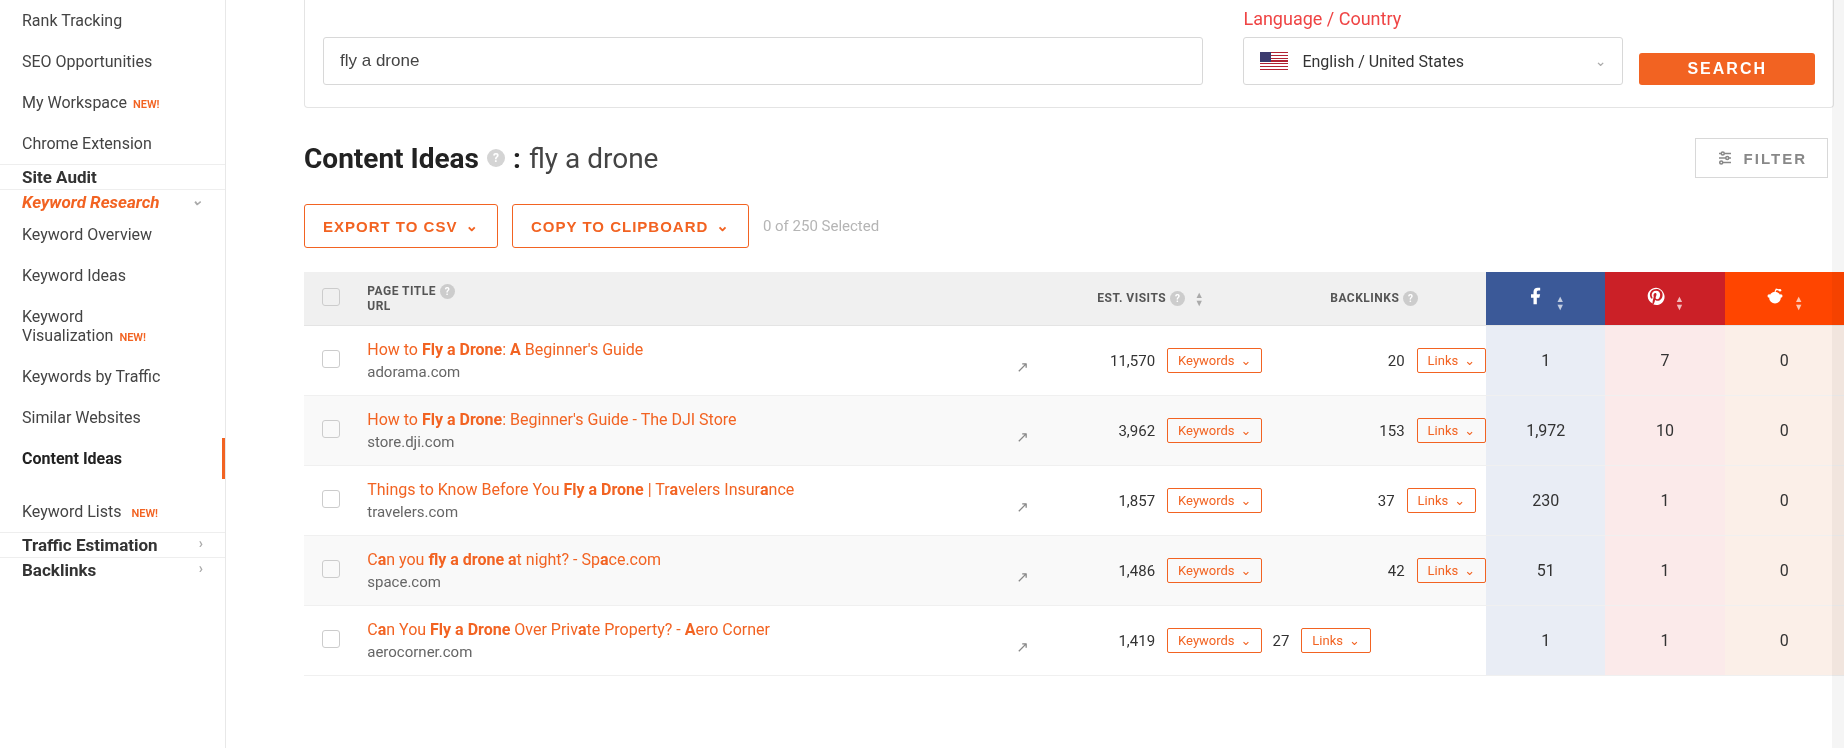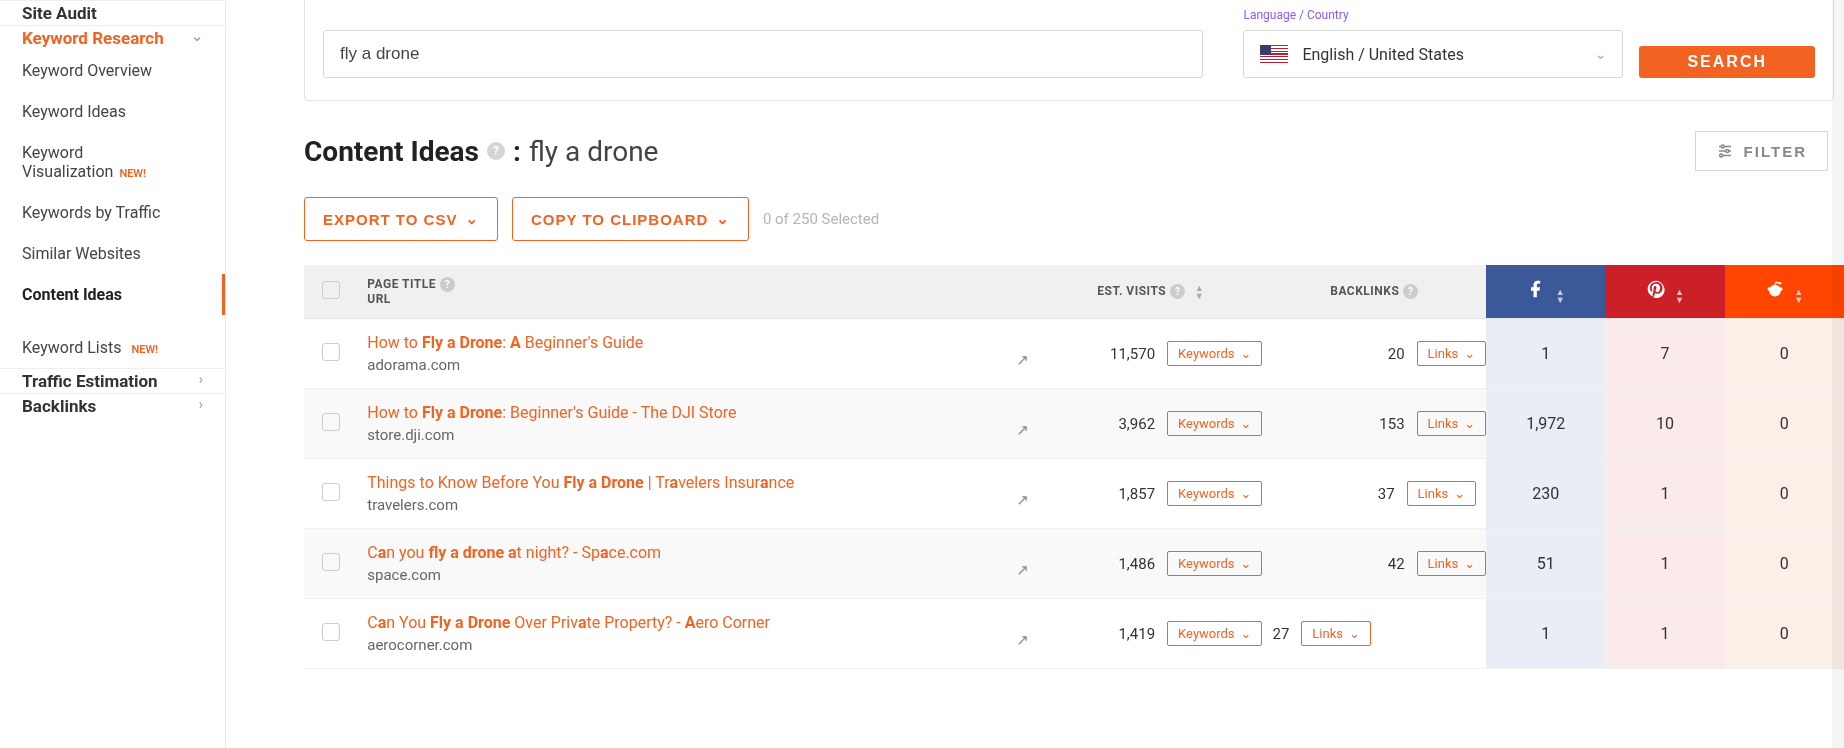--- a/index.html
+++ b/index.html
@@ -1,31 +1,31 @@
 <!DOCTYPE html>
 <html><head>
 <meta charset="utf-8">
 <style>
 * { box-sizing: border-box; margin: 0; padding: 0; }
 body { font-family: -apple-system, BlinkMacSystemFont, "Segoe UI", Roboto, Arial, sans-serif; background: #f5f5f5; color: #333; }
 .app { display: flex; width: 1844px; height: 748px; background: #fff; position: relative; }
 .sidebar { width: 226px; background: #fff; border-right: 1px solid #e8e8e8; overflow-y: auto; flex-shrink: 0; }
 .sidebar-item { padding: 11px 22px; font-size: 16px; color: #444; cursor: pointer; display: flex; align-items: center; justify-content: space-between; }
 .sidebar-group { padding: 2px 22px; font-size: 17px; font-weight: 700; color: #333; border-top: 1px solid #eee; display: flex; justify-content: space-between; }
-.sidebar-group.active { color: #f26322; }
+.sidebar-group.active { color: #f26322; font-style: italic; }
 .sidebar-item.active { font-weight: 700; color: #222; border-right: 3px solid #f26322; background: #fff; }
 .new-badge { color: #f26322; font-size: 11px; font-weight: 600; margin-left: 6px; }
 .chevron { color: #aaa; font-size: 14px; }
 .main { flex: 1; overflow: auto; background: #fff; padding-left: 18px; }
 .search-bar-wrap { background: #fff; border: 1px solid #e4e4e4; border-top: none; border-radius: 0 0 4px 4px; padding: 8px 18px 22px; margin: 0 10px 0 60px; display: flex; flex-direction: column; gap: 6px; }
 .search-label { font-size: 16px; color: #333; }
 .search-row { display: flex; gap: 16px; align-items: flex-end; }
 .search-col { display: flex; flex-direction: column; gap: 8px; }
 .search-input { height: 48px; border: 1px solid #d8d8d8; border-radius: 3px; padding: 0 16px; font-size: 17px; color: #444; width: 880px; }
-.lang-label { font-size: 12px; color: #8b5cf6; }
+.lang-label { font-size: 18px; color: #ef4444; }
 .lang-select { height: 48px; border: 1px solid #d8d8d8; border-radius: 3px; padding: 0 16px; display: flex; align-items: center; gap: 12px; width: 380px; cursor: pointer; justify-content: space-between; }
 .lang-select .flag { width: 28px; height: 18px; background: linear-gradient(to bottom, #b22234 0%, #b22234 7.7%, #fff 7.7%, #fff 15.4%, #b22234 15.4%, #b22234 23.1%, #fff 23.1%, #fff 30.8%, #b22234 30.8%, #b22234 38.5%, #fff 38.5%, #fff 46.2%, #b22234 46.2%, #b22234 53.8%, #fff 53.8%, #fff 61.5%, #b22234 61.5%, #b22234 69.2%, #fff 69.2%, #fff 76.9%, #b22234 76.9%, #b22234 84.6%, #fff 84.6%, #fff 92.3%, #b22234 92.3%); position: relative; }
 .lang-select .flag::before { content: ""; position: absolute; top: 0; left: 0; width: 11px; height: 9.7px; background: #3c3b6e; }
 .search-btn { height: 32px; background: #f26322; color: #fff; border: none; border-radius: 3px; padding: 0 48px; font-size: 16px; font-weight: 700; letter-spacing: 2px; cursor: pointer; }
 .page-header { display: flex; align-items: center; justify-content: space-between; padding: 30px 16px 14px 60px; }
 .page-title { font-size: 28px; font-weight: 700; color: #222; display: flex; align-items: center; gap: 8px; }
 .page-title .q-icon { width: 18px; height: 18px; border-radius: 50%; background: #d4d4d4; color: #fff; font-size: 12px; display: inline-flex; align-items: center; justify-content: center; }
 .page-title .query { font-weight: 400; color: #444; }
 .filter-btn { border: 1px solid #d8d8d8; background: #fff; padding: 10px 20px; display: flex; align-items: center; gap: 10px; font-size: 15px; font-weight: 700; color: #888; letter-spacing: 2px; cursor: pointer; }
 .toolbar { display: flex; align-items: center; gap: 14px; padding: 12px 16px 24px 60px; }
@@ -58,20 +58,34 @@
 .sort-arrows { display: inline-flex; flex-direction: column; font-size: 9px; line-height: 8px; color: #aaa; margin-left: 6px; vertical-align: middle; }
 .sort-arrows.light { color: rgba(255,255,255,0.7); }
 .help-dot { width: 15px; height: 15px; border-radius: 50%; background: #ccc; color: #fff; font-size: 10px; display: inline-flex; align-items: center; justify-content: center; margin-left: 4px; }
 .scroll-shadow { position: absolute; right: 0; top: 0; bottom: 0; width: 12px; background: rgba(0,0,0,0.04); pointer-events: none; }
 </style>
 </head>
 <body>
 
 <div class="app">
   <aside class="sidebar">
+    <div id="sidebar-top">
+        <div class="sidebar-item">
+          <span><span>Rank Tracking</span></span>
+        </div>
+        <div class="sidebar-item">
+          <span><span>SEO Opportunities</span></span>
+        </div>
+        <div class="sidebar-item">
+          <span><span>My Workspace</span><span class="new-badge">NEW!</span></span>
+        </div>
+        <div class="sidebar-item">
+          <span><span>Chrome Extension</span></span>
+        </div>
+      </div>
     <div class="sidebar-group">
       <span>Site Audit</span>
     </div>
     <div class="sidebar-group active">
       <span>Keyword Research</span>
       <span class="chevron">⌄</span>
     </div>
     <div id="sidebar-kr">
         <div class="sidebar-item">
           <span><span>Keyword Overview</span></span>

